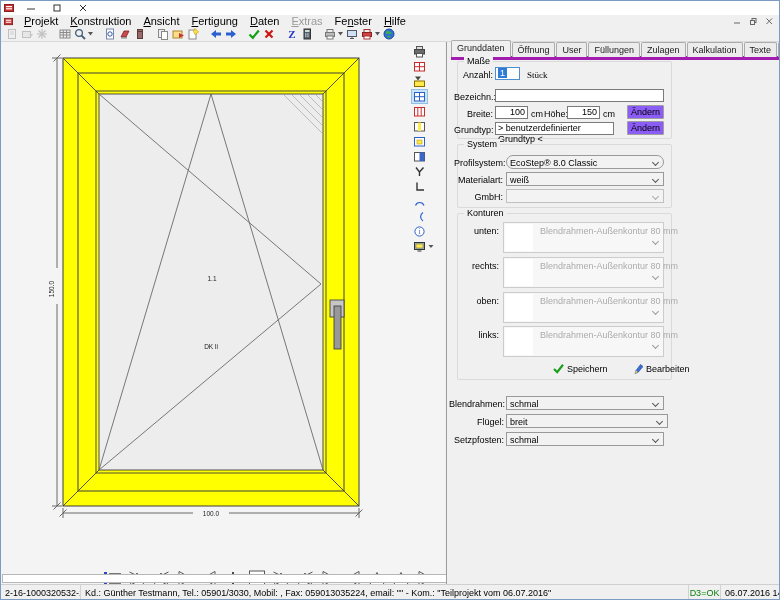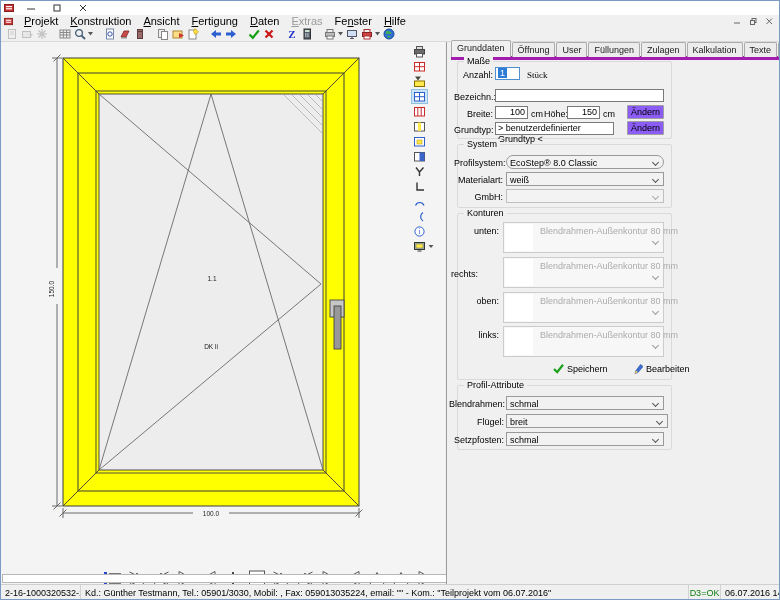--- a/index.html
+++ b/index.html
@@ -715,21 +715,21 @@
 
   <div class="grp" style="left:456px; top:212px; width:215px; height:167px;">
     <span class="grp-legend">Konturen</span>
   </div>
   <div class="flabel" style="left:453px; top:225px; width:45px;">unten:</div>
   <div class="kcombo" style="left:502px; top:221px; width:161px;">
     <span class="swatch"></span>
     <span class="ktext">Blendrahmen-Außenkontur 80 mm</span>
     <span class="chev"></span>
   </div>
-  <div class="flabel" style="left:432px; top:260px; width:45px;margin-top:8px;">rechts:</div>
+  <div class="flabel" style="left:453px; top:260px; width:45px;">rechts:</div>
   <div class="kcombo" style="left:502px; top:256px; width:161px;">
     <span class="swatch"></span>
     <span class="ktext">Blendrahmen-Außenkontur 80 mm</span>
     <span class="chev"></span>
   </div>
   <div class="flabel" style="left:453px; top:295px; width:45px;">oben:</div>
   <div class="kcombo" style="left:502px; top:291px; width:161px;">
     <span class="swatch"></span>
     <span class="ktext">Blendrahmen-Außenkontur 80 mm</span>
     <span class="chev"></span>
@@ -747,23 +747,20 @@
     <span>Speichern</span>
   </div>
   <div class="linkbtn" style="left:630px; top:362px;">
     <svg width="12" height="11">
         <path d="M4 10.5 L5 7.5 L9.5 1.5 L12 3.5 L7 9.5 Z" fill="#3a6fd8" stroke="#22458a" stroke-width="0.6"></path>
         <polygon points="4,10.5 5,7.5 6.8,9.2" fill="#ffd24d"></polygon>
       </svg>
     <span>Bearbeiten</span>
   </div>
 
-  <div class="grp" style="left:456px; top:384px; width:215px; height:65px;">
-    <span class="grp-legend">Profil-Attribute</span>
-  </div>
   <div class="flabel" style="left:448px; top:398px; width:55px;">Blendrahmen:</div>
   <div class="combo" style="left:505px; top:395px; width:158px;"><span>schmal</span><span class="chev"></span></div>
   <div class="flabel" style="left:448px; top:416px; width:55px;">Flügel:</div>
   <div class="combo" style="left:505px; top:413px; width:162px;"><span>breit</span><span class="chev"></span></div>
   <div class="flabel" style="left:448px; top:434px; width:55px;">Setzpfosten:</div>
   <div class="combo" style="left:505px; top:431px; width:158px;"><span>schmal</span><span class="chev"></span></div>
 
   <div class="statusbar">
     <div class="sb-cell sb-left">2-16-1000320532-1</div>
     <div class="sb-cell sb-mid">Kd.: Günther Testmann, Tel.: 05901/3030, Mobil: , Fax: 059013035224, email: "" -  Kom.: "Teilprojekt vom 06.07.2016"</div>

